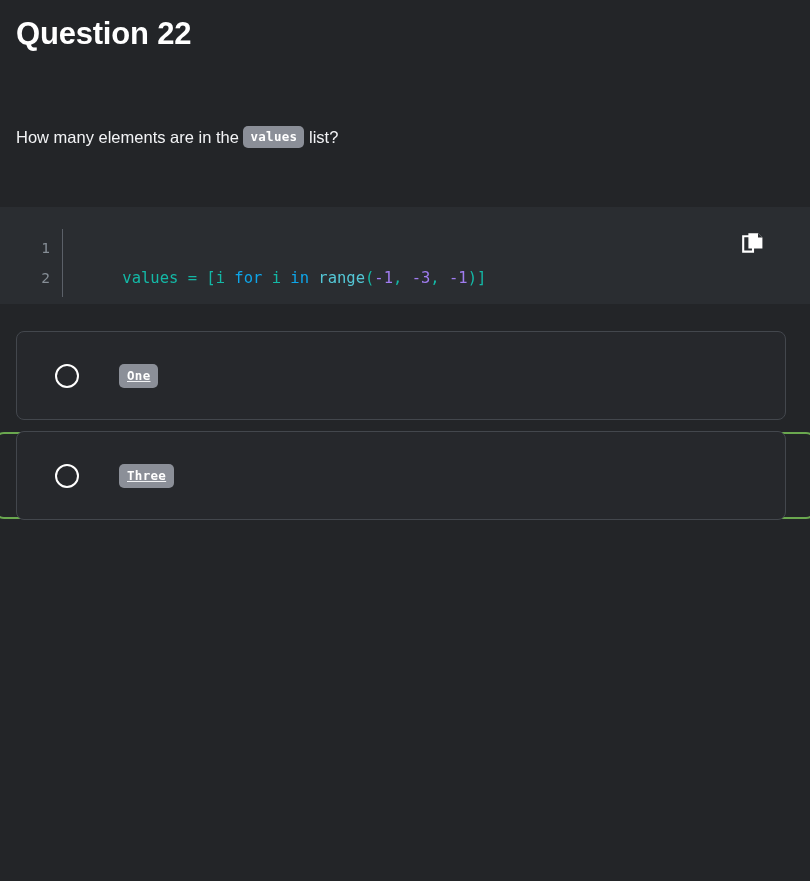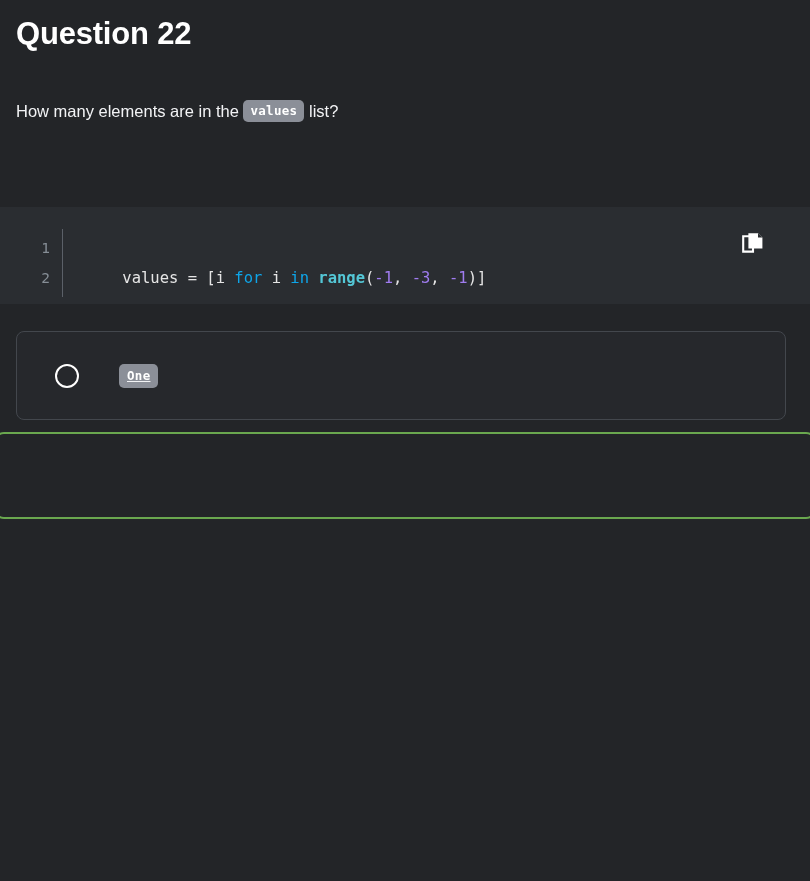--- a/index.html
+++ b/index.html
@@ -25,21 +25,21 @@
     color: #ffffff;
     padding: 15px 16px 0 16px;
     line-height: 1.2;
   }
 
   
   .question-prompt {
     font-size: 16.5px;
     color: #f2f3f5;
     padding: 0 16px;
-    margin-top: 48px;
+    margin-top: 74px;
     line-height: 1.45;
     white-space: nowrap;
   }
 
   .inline-code {
     font-family: "DejaVu Sans Mono", monospace;
     font-size: 12.5px;
     font-weight: bold;
     background: #8b8f98;
     color: #ffffff;
@@ -83,23 +83,23 @@
 
   .code-lines {
     flex: 1 1 auto;
     padding: 26px 0 0 22px;
     font-family: "DejaVu Sans Mono", monospace;
     font-size: 15.5px;
     line-height: 30px;
     white-space: pre;
   }
 
-  .tok-plain { color: #e5e5e5; }
+  .tok-plain { color: #14b8a6; }
   .tok-kw    { color: #0ea5e9; }
-  .tok-fn    { color: #54c7d6; font-weight: bold; }
+  .tok-fn    { color: #54c7d6; }
   .tok-num   { color: #a07cf0; }
 
   .copy-button {
     position: absolute;
     right: 42px;
     top: 22px;
     width: 30px;
     height: 30px;
     display: flex;
     align-items: center;
@@ -199,15 +199,19 @@
 <div class="correct-overlay"></div>
 
 <div class="options">
 
   <div class="option-row">
     <span class="radio"></span>
     <span class="option-badge">One</span>
   </div>
 
 
+  <div class="option-row">
+    <span class="radio"></span>
+    <span class="option-badge">Three</span>
+  </div>
 
 
 </div>
 
 </body></html>

